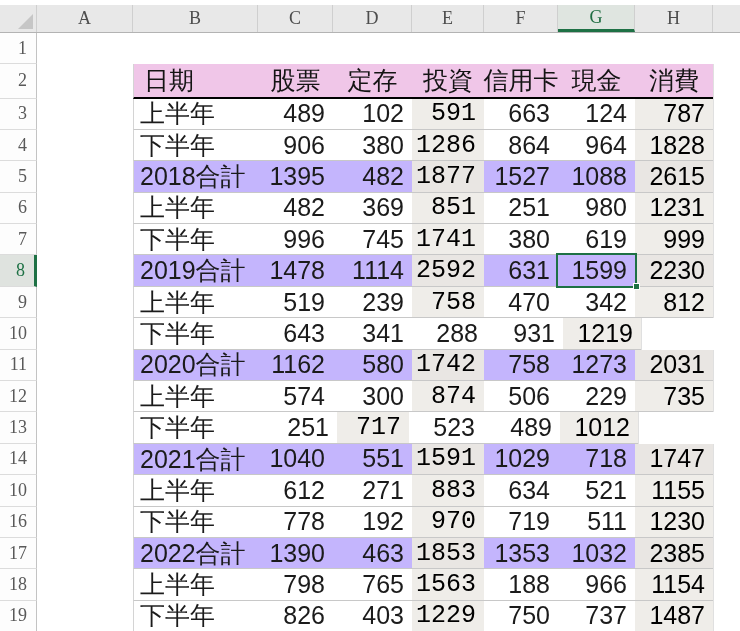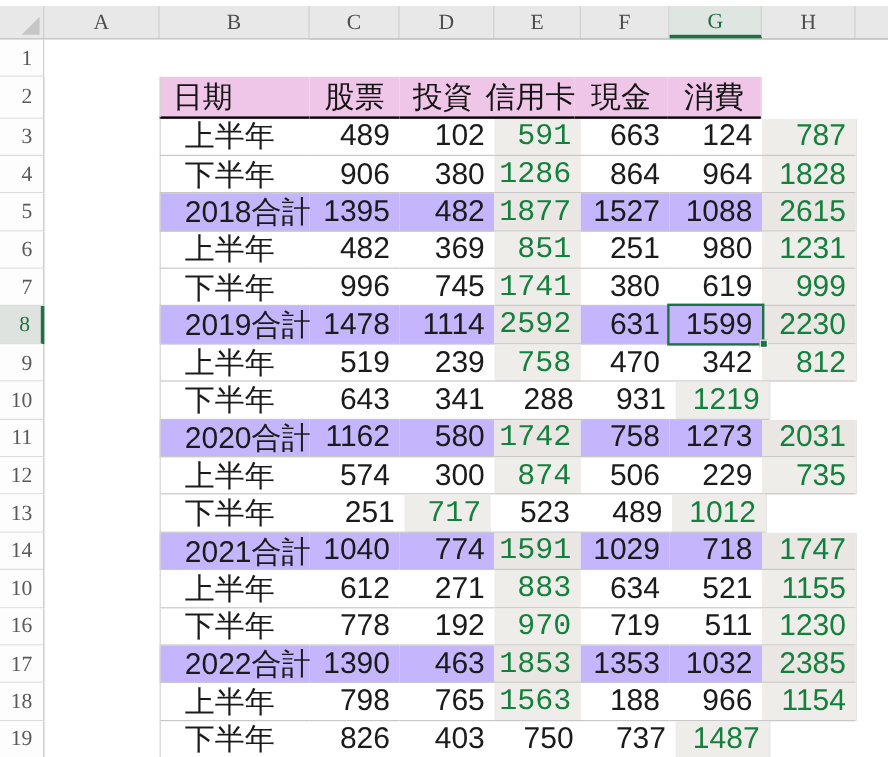--- a/index.html
+++ b/index.html
@@ -24,35 +24,35 @@
   .row-1 { height:31px; } .row-2 { height:34.5px; }
   .row-num { width:37px; height:100%; background:#fdfdfd; color:#595959;
         font-family:"Liberation Serif","DejaVu Serif",serif; font-size:18px;
         display:flex; align-items:center; justify-content:flex-end; padding-right:9px;
         border-right:1px solid #c3c3c3; border-bottom:1px solid #dcdcdc; }
   .row-num.selected { background:#dfe3df; color:#1e7145; border-right:3px solid #1e7145; }
   .cA { width:96px; height:100%; }          
   .cI { flex:1; height:100%; border-left:1px solid #e0e0e0; }
   .cell { height:100%; display:flex; align-items:center; white-space:nowrap;
           font-size:25px; color:#1b1b1b; border-bottom:1px solid #c8c8c8; }
-  .cB { width:125px; justify-content:flex-start; padding-left:20px; border-left:1px solid #d4d4d4; }
+  .cB { width:125px; justify-content:flex-start; padding-left:6px; border-left:1px solid #d4d4d4; }
   .cC { width:75px; } .cD { width:79px; } .cE { width:72px;font-family:Liberation Mono, monospace; }
   .cF { width:74px; } .cG { width:77px; } .cH { width:78px; }
   .num { justify-content:flex-end; padding-right:8px; }
 
   
   .row-2 .cell { background:#f0c6e8; border-bottom:2.5px solid #000; font-size:25px; color:#141414; }
   .row-2 .hd { justify-content:center; padding:0; overflow:visible; z-index:2; }
   .row-2 .cB { justify-content:flex-start; padding-left:10px; }
   .row-1 .cA, .row-1 .cB, .row-1 .cC, .row-1 .cD, .row-1 .cE,
   .row-1 .cF, .row-1 .cG, .row-1 .cH { border:none; background:#fff; }
 
   
   .col-shade { background:#efede9; }
-  .orange { color:#15803d; }
+  .orange { color:#000000; }
   .total-row .cell { background:#c4b5fd; }
   .total-row .col-shade { background:#e9e6e3; }
 
   
   .sel-box { position:absolute; left:556px; top:252.5px; width:81px; height:35px;
              border:2.5px solid #1e7145; z-index:5; pointer-events:none; }
   .sel-handle { position:absolute; right:-4.5px; bottom:-4.5px; width:7px; height:7px;
              background:#1e7145; border:1px solid #fff; pointer-events:auto; }
 </style>
 </head>
@@ -82,20 +82,21 @@
       <div class="cA cell"></div>
       <div class="cB cell" style="border:none"></div>
       <div class="cI" style="border:none"></div>
     </div>
 
     <div class="sheet-row row-2">
       <div class="row-num">2</div>
       <div class="cA"></div>
       <div class="cB cell">日期</div>
       <div class="cC cell hd">股票</div>
+      <div class="cD cell hd">定存</div>
       <div class="cE cell hd">投資</div>
       <div class="cF cell hd">信用卡</div>
       <div class="cG cell hd">現金</div>
       <div class="cH cell hd">消費</div>
       <div class="cI"></div>
     </div>
 
     <div id="data-rows">
     <div class="sheet-row">
       <div class="row-num">3</div>
@@ -236,21 +237,21 @@
       <div class="cG cell num cell-val">489</div>
       <div class="cH cell num cell-val col-shade orange">1012</div>
       <div class="cI"></div>
     </div>
 
     <div class="sheet-row total-row">
       <div class="row-num">14</div>
       <div class="cA"></div>
       <div class="cB cell cell-label">2021合計</div>
       <div class="cC cell num cell-val">1040</div>
-      <div class="cD cell num cell-val">774</div>
+      <div class="cD cell num cell-val">551</div>
       <div class="cE cell num cell-val col-shade orange">1591</div>
       <div class="cF cell num cell-val">1029</div>
       <div class="cG cell num cell-val">718</div>
       <div class="cH cell num cell-val col-shade orange">1747</div>
       <div class="cI"></div>
     </div>
 
     <div class="sheet-row">
       <div class="row-num">10</div>
       <div class="cA"></div>
@@ -302,20 +303,21 @@
       <div class="cH cell num cell-val col-shade orange">1154</div>
       <div class="cI"></div>
     </div>
 
     <div class="sheet-row">
       <div class="row-num">19</div>
       <div class="cA"></div>
       <div class="cB cell cell-label">下半年</div>
       <div class="cC cell num cell-val">826</div>
       <div class="cD cell num cell-val">403</div>
+      <div class="cE cell num cell-val col-shade orange">1229</div>
       <div class="cF cell num cell-val">750</div>
       <div class="cG cell num cell-val">737</div>
       <div class="cH cell num cell-val col-shade orange">1487</div>
       <div class="cI"></div>
     </div>
   </div>
   </div>
 
   <div class="sel-box">
     <div class="sel-handle"></div>

